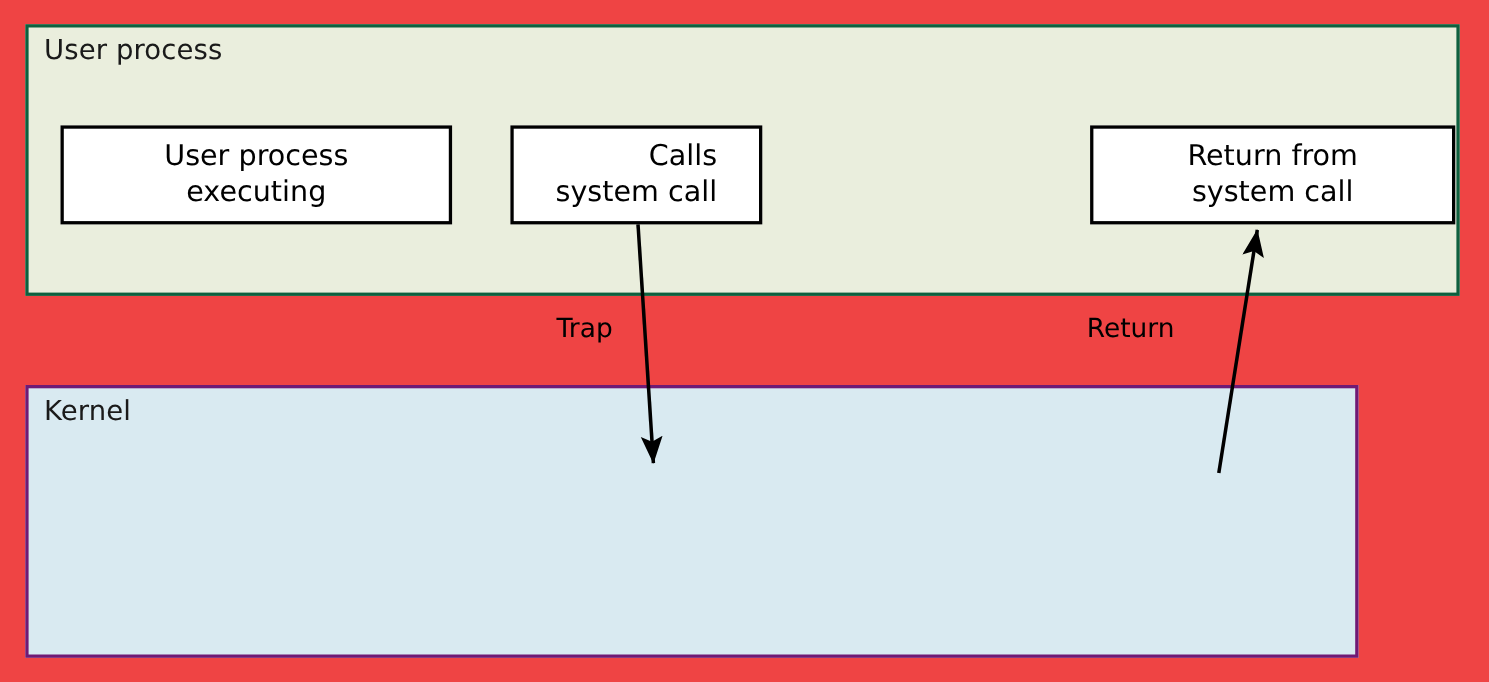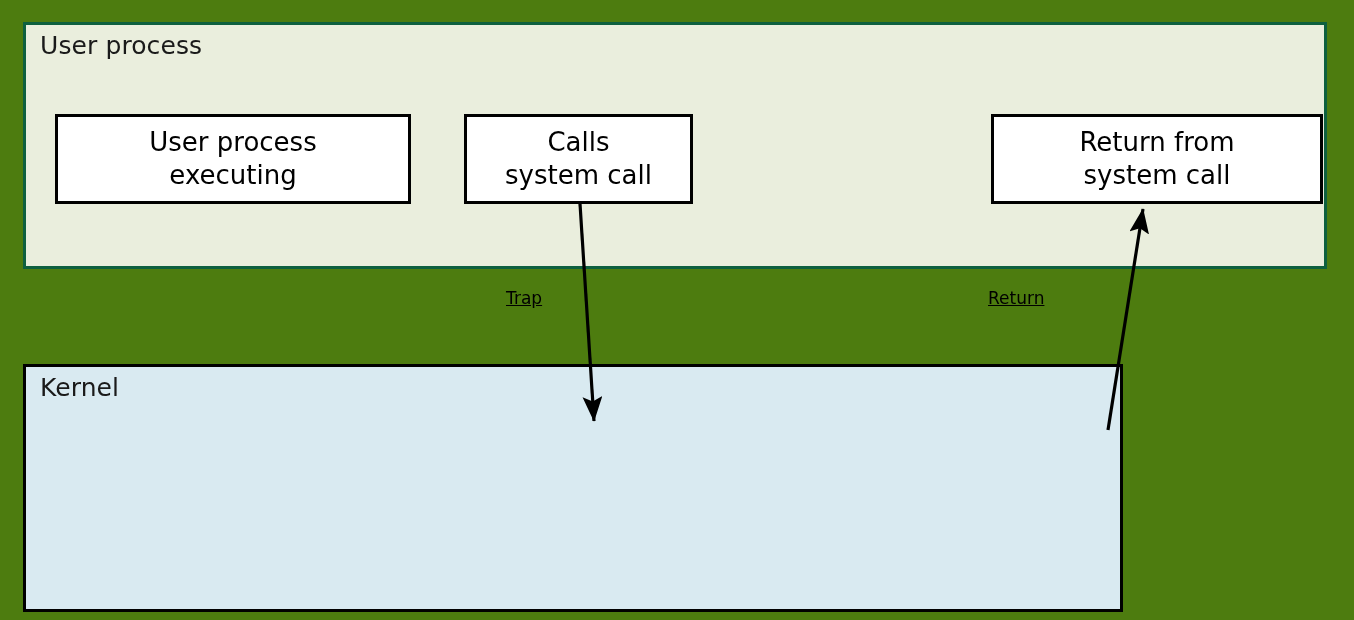--- a/index.html
+++ b/index.html
@@ -8,45 +8,44 @@
     background: #ffffff;
   }
   body {
     font-family: "DejaVu Sans", "Liberation Sans", sans-serif;
     color: #000000;
   }
   #stage {
     position: relative;
     width: 1354px;
     height: 620px;
-    background: #4d7c0f;
+    background: #ef4444;
     overflow: hidden;
   }
 
   
   .band {
     position: absolute;
     box-sizing: border-box;
   }
   .band-user {
     left: 23px;
     top: 22px;
     width: 1304px;
     height: 247px;
     background: #eaeedd;
     border: 3px solid #0e603f;
   }
   .band-kernel {
     left: 23px;
     top: 350px;
-    width: 1100px;
+    width: 1212px;
     height: 248px;
     background: #d9eaf1;
-    border: 3px solid #000000;
-    margin-top: 14px;
+    border: 3px solid #701a75;
   }
   .band-label {
     position: absolute;
     left: 14px;
     top: 6px;
     font-size: 25px;
     line-height: 30px;
     letter-spacing: 0.1px;
     color: #1a1a1a;
     white-space: nowrap;
@@ -62,43 +61,42 @@
     align-items: center;
     justify-content: center;
     text-align: center;
     font-size: 26px;
     line-height: 33px;
     color: #000000;
   }
   .pbox span { display: block; white-space: pre-line; }
 
   #box-user-exec   { left: 55px;  top: 114px; width: 356px; height: 90px; }
-  #box-calls       { left: 464px; top: 114px; width: 229px; height: 90px; }
+  #box-calls       { left: 464px; top: 114px; width: 229px; height: 90px; text-align: right; }
   #box-return-from { left: 991px; top: 114px; width: 332px; height: 90px; }
   #box-execute     { left: 593px; top: 430px; width: 516px; height: 90px;
                      font-size: 26px; }
 
   
   #arrows {
     position: absolute;
     left: 0;
     top: 0;
     width: 1354px;
     height: 620px;
     pointer-events: none;
   }
 
   
   .edge-label {
     position: absolute;
-    font-size: 17px;
+    font-size: 24px;
     line-height: 26px;
     color: #000000;
     white-space: nowrap;
-    text-decoration: underline;
   }
   #label-trap   { left: 506px;  top: 285px; }
   #label-return { left: 988px;  top: 285px; }
 </style>
 </head>
 <body>
 
 <div id="stage">
 
   <div class="band band-user">

